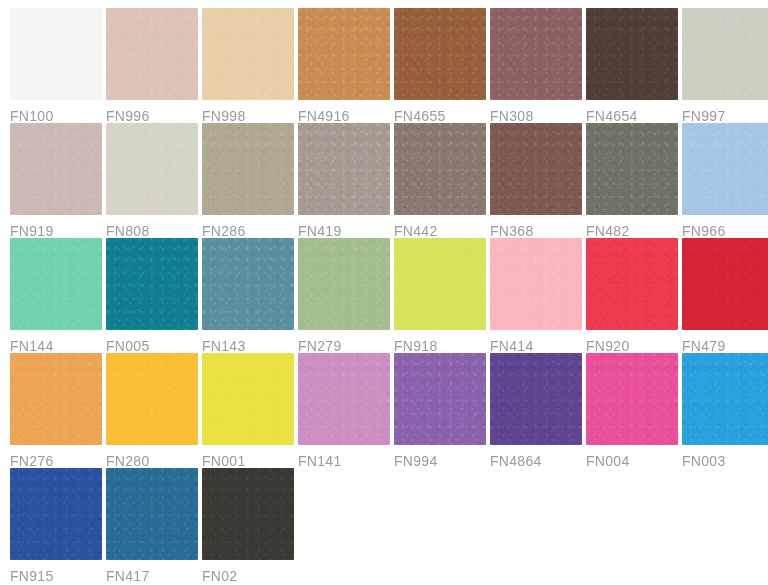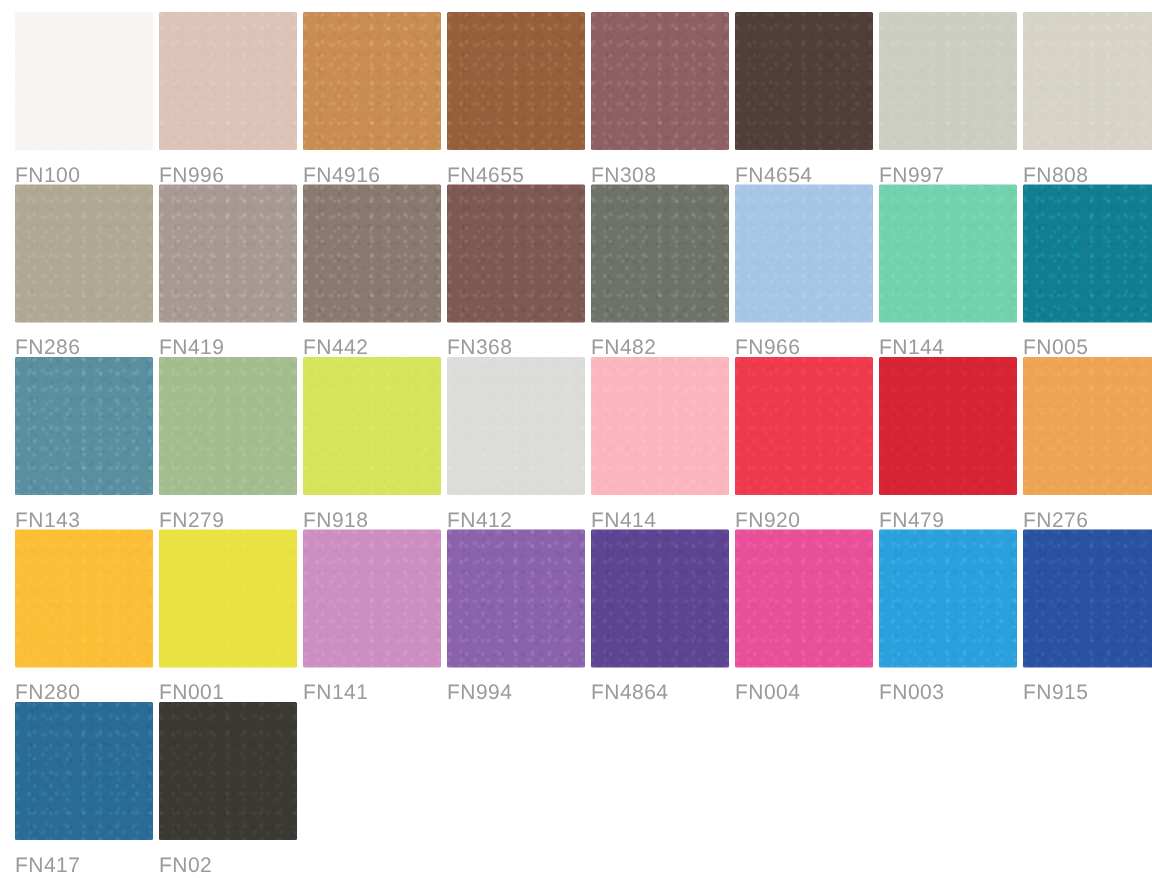--- a/index.html
+++ b/index.html
@@ -72,40 +72,48 @@
 <div id="palette-grid">
     <div class="swatch-cell">
       <div class="swatch-chip chip-light" style="background-color: rgb(246, 245, 243);"></div>
       <div class="swatch-label">FN100</div>
     </div>
     <div class="swatch-cell">
       <div class="swatch-chip chip-light" style="background-color: rgb(221, 195, 183);"></div>
       <div class="swatch-label">FN996</div>
     </div>
     <div class="swatch-cell">
+      <div class="swatch-chip chip-light" style="background-color: rgb(232, 207, 166);"></div>
+      <div class="swatch-label">FN998</div>
+    </div>
+    <div class="swatch-cell">
       <div class="swatch-chip" style="background-color: rgb(201, 140, 82);"></div>
       <div class="swatch-label">FN4916</div>
     </div>
     <div class="swatch-cell">
       <div class="swatch-chip" style="background-color: rgb(150, 96, 60);"></div>
       <div class="swatch-label">FN4655</div>
     </div>
     <div class="swatch-cell">
       <div class="swatch-chip" style="background-color: rgb(141, 97, 99);"></div>
       <div class="swatch-label">FN308</div>
     </div>
     <div class="swatch-cell">
       <div class="swatch-chip" style="background-color: rgb(80, 63, 57);"></div>
       <div class="swatch-label">FN4654</div>
     </div>
     <div class="swatch-cell">
       <div class="swatch-chip chip-light" style="background-color: rgb(205, 206, 194);"></div>
       <div class="swatch-label">FN997</div>
     </div>
     <div class="swatch-cell">
+      <div class="swatch-chip chip-light" style="background-color: rgb(203, 185, 184);"></div>
+      <div class="swatch-label">FN919</div>
+    </div>
+    <div class="swatch-cell">
       <div class="swatch-chip chip-light" style="background-color: rgb(215, 212, 199);"></div>
       <div class="swatch-label">FN808</div>
     </div>
     <div class="swatch-cell">
       <div class="swatch-chip chip-light" style="background-color: rgb(177, 168, 147);"></div>
       <div class="swatch-label">FN286</div>
     </div>
     <div class="swatch-cell">
       <div class="swatch-chip" style="background-color: rgb(167, 154, 147);"></div>
       <div class="swatch-label">FN419</div>
@@ -138,24 +146,20 @@
       <div class="swatch-chip" style="background-color: rgb(90, 143, 160);"></div>
       <div class="swatch-label">FN143</div>
     </div>
     <div class="swatch-cell">
       <div class="swatch-chip chip-light" style="background-color: rgb(163, 189, 143);"></div>
       <div class="swatch-label">FN279</div>
     </div>
     <div class="swatch-cell">
       <div class="swatch-chip chip-light" style="background-color: rgb(214, 228, 92);"></div>
       <div class="swatch-label">FN918</div>
-    </div>
-    <div class="swatch-cell">
-      <div class="swatch-chip chip-light" style="background-color: rgb(220, 220, 218);"></div>
-      <div class="swatch-label">FN412</div>
     </div>
     <div class="swatch-cell">
       <div class="swatch-chip chip-light" style="background-color: rgb(251, 182, 189);"></div>
       <div class="swatch-label">FN414</div>
     </div>
     <div class="swatch-cell">
       <div class="swatch-chip" style="background-color: rgb(239, 58, 78);"></div>
       <div class="swatch-label">FN920</div>
     </div>
     <div class="swatch-cell">

